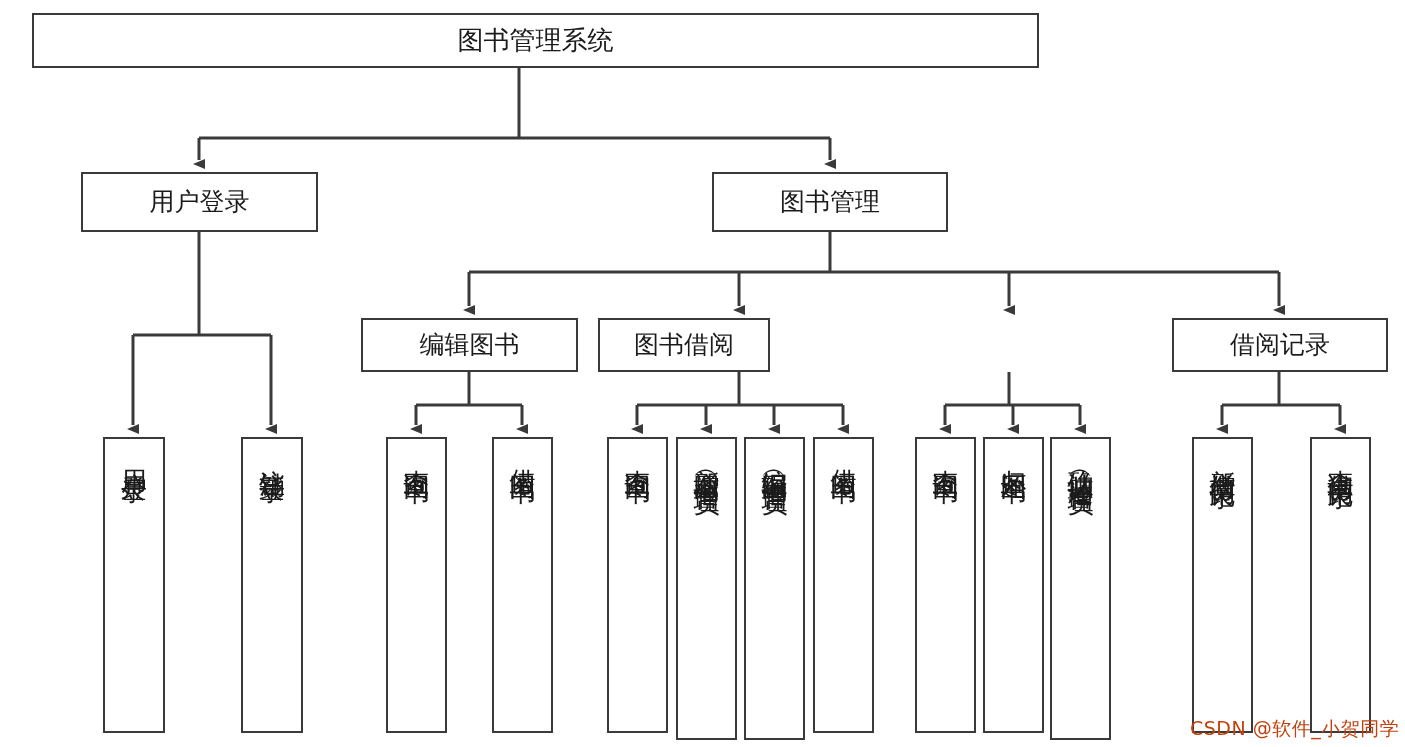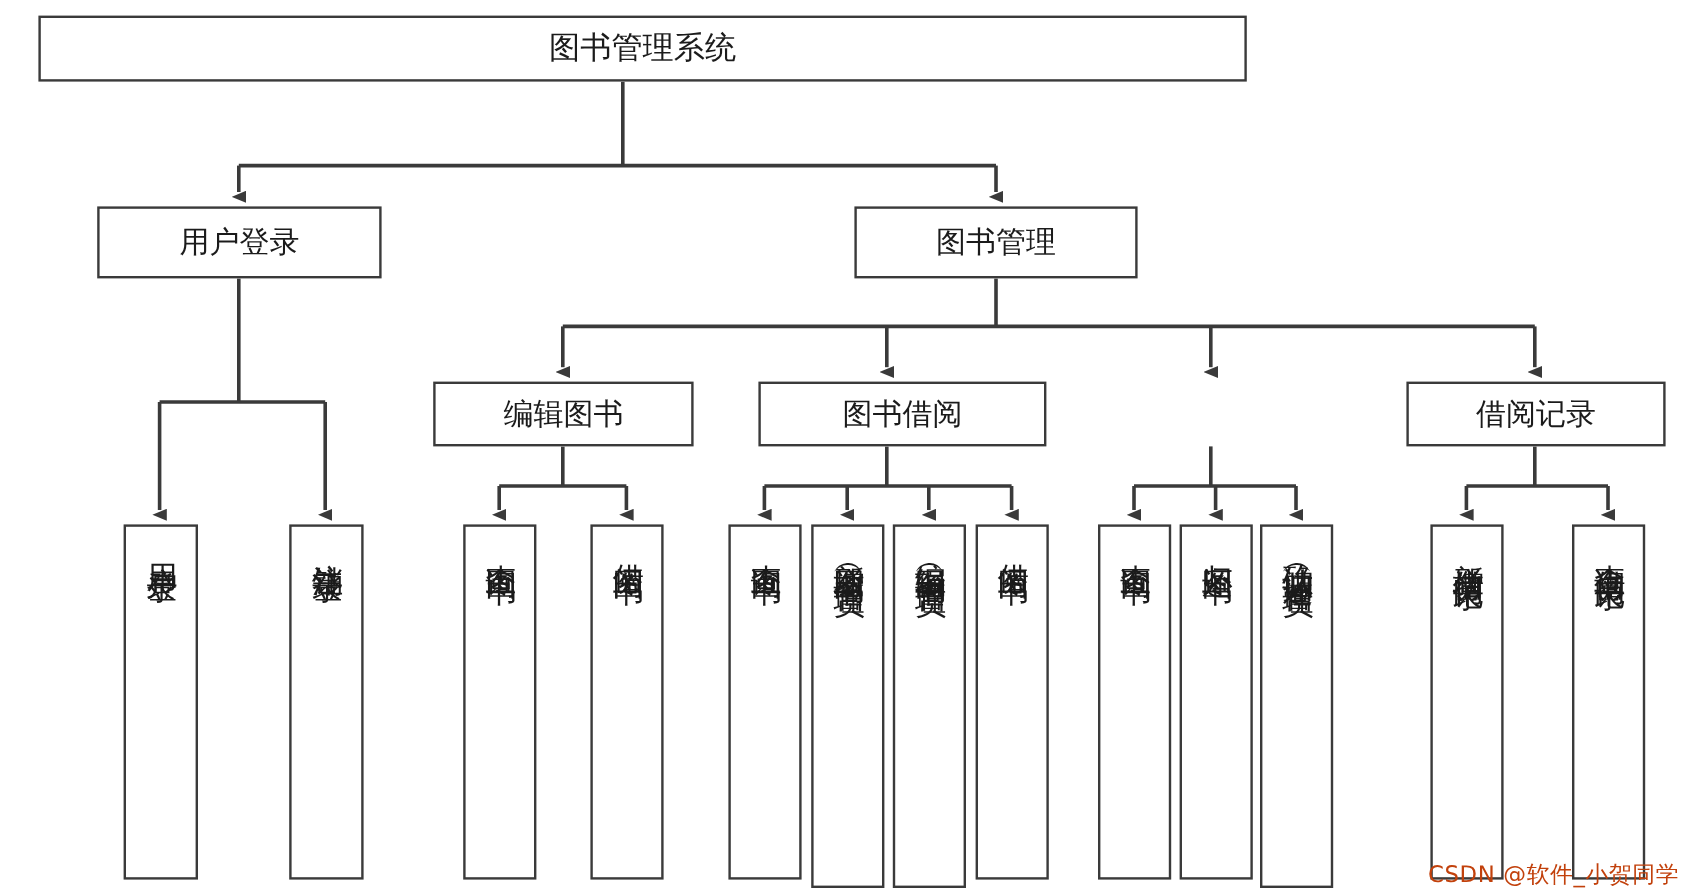--- a/index.html
+++ b/index.html
@@ -127,21 +127,21 @@
   <div class="node-box horiz" style="left:81px; top:172px; width:237px; height:60px;">
     <span class="node-label">用户登录</span>
   </div>
   <div class="node-box horiz" style="left:712px; top:172px; width:236px; height:60px;align-items:center;">
     <span class="node-label">图书管理</span>
   </div>
 
   <div class="node-box horiz" style="left:361px; top:318px; width:217px; height:54px;">
     <span class="node-label">编辑图书</span>
   </div>
-  <div class="node-box horiz" style="left:632px; top:318px; width:240px; height:54px;">
+  <div class="node-box horiz" style="left:598px; top:318px; width:172px; height:54px;">
     <span class="node-label">图书借阅</span>
   </div>
   <div class="node-box horiz" style="left:1172px; top:318px; width:216px; height:54px;">
     <span class="node-label">借阅记录</span>
   </div>
 
   <div class="node-box vert" style="left:103px; top:437px; width:62px; height:296px;">
     <span class="node-label">用户登录</span>
   </div>
   <div class="node-box vert" style="left:241px; top:437px; width:62px; height:296px;">

